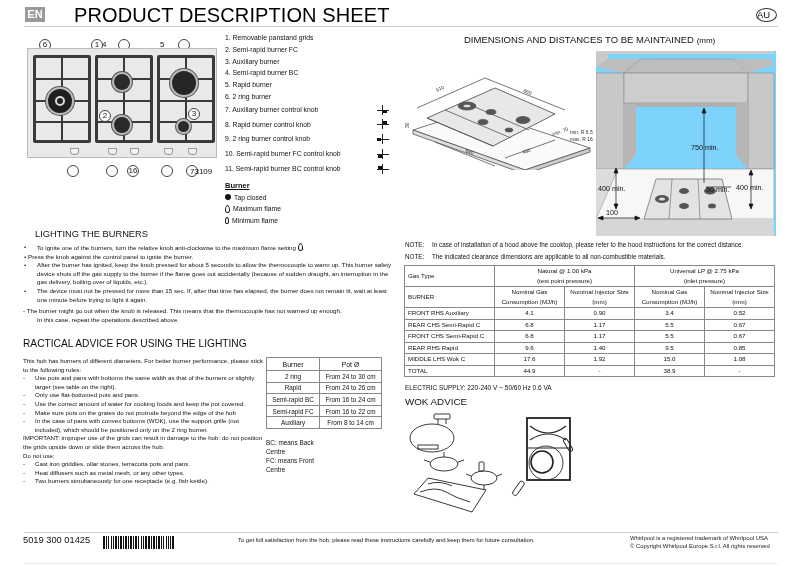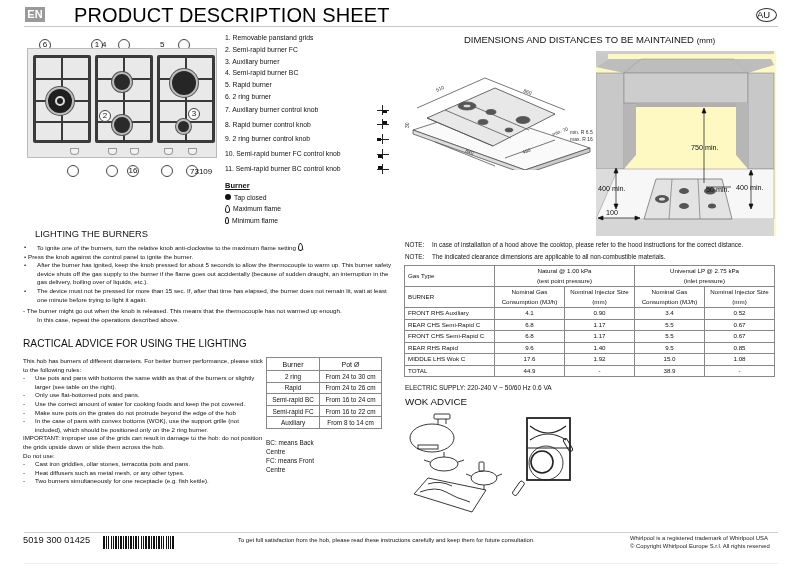--- a/index.html
+++ b/index.html
@@ -38,21 +38,21 @@
   .sym-row { display: flex; align-items: center; gap: 3px; }
   .dot-black { width: 6px; height: 6px; border-radius: 50%; background: #111; display: inline-block; }
   .flame { width: 5px; height: 8px; border: 1.2px solid #111; border-radius: 50% 50% 45% 45% / 70% 70% 30% 30%; display: inline-block; }
   .flame.small { width: 4px; height: 7px; border-width: 1px; }
 
   
   .dims-title { left: 464px; top: 34px; font-size: 9.5px; }
   .dims-title small { font-size: 8px; }
 
   .iso-wrap { left: 405px; top: 70px; width: 190px; height: 100px; }
-  .install-wrap { left: 596px; top: 51px; width: 180px; height: 185px; background: #fef9c3; }
+  .install-wrap { left: 596px; top: 51px; width: 180px; height: 185px; background: #7dd3fc; }
 
   
   .notes { left: 405px; top: 239px; font-size: 6.3px; line-height: 11.5px; }
   .notes .lbl { display: inline-block; width: 27px; }
 
   
   .gas-table { left: 404px; top: 265px; border-collapse: collapse; font-size: 6.2px; }
   .gas-table td { border: 1px solid #888; padding: 0 3px; height: 11.5px; text-align: center; line-height: 10px; }
   .gas-table td.l { text-align: left; }
   .gas-table td.tall { height: 20px; }

